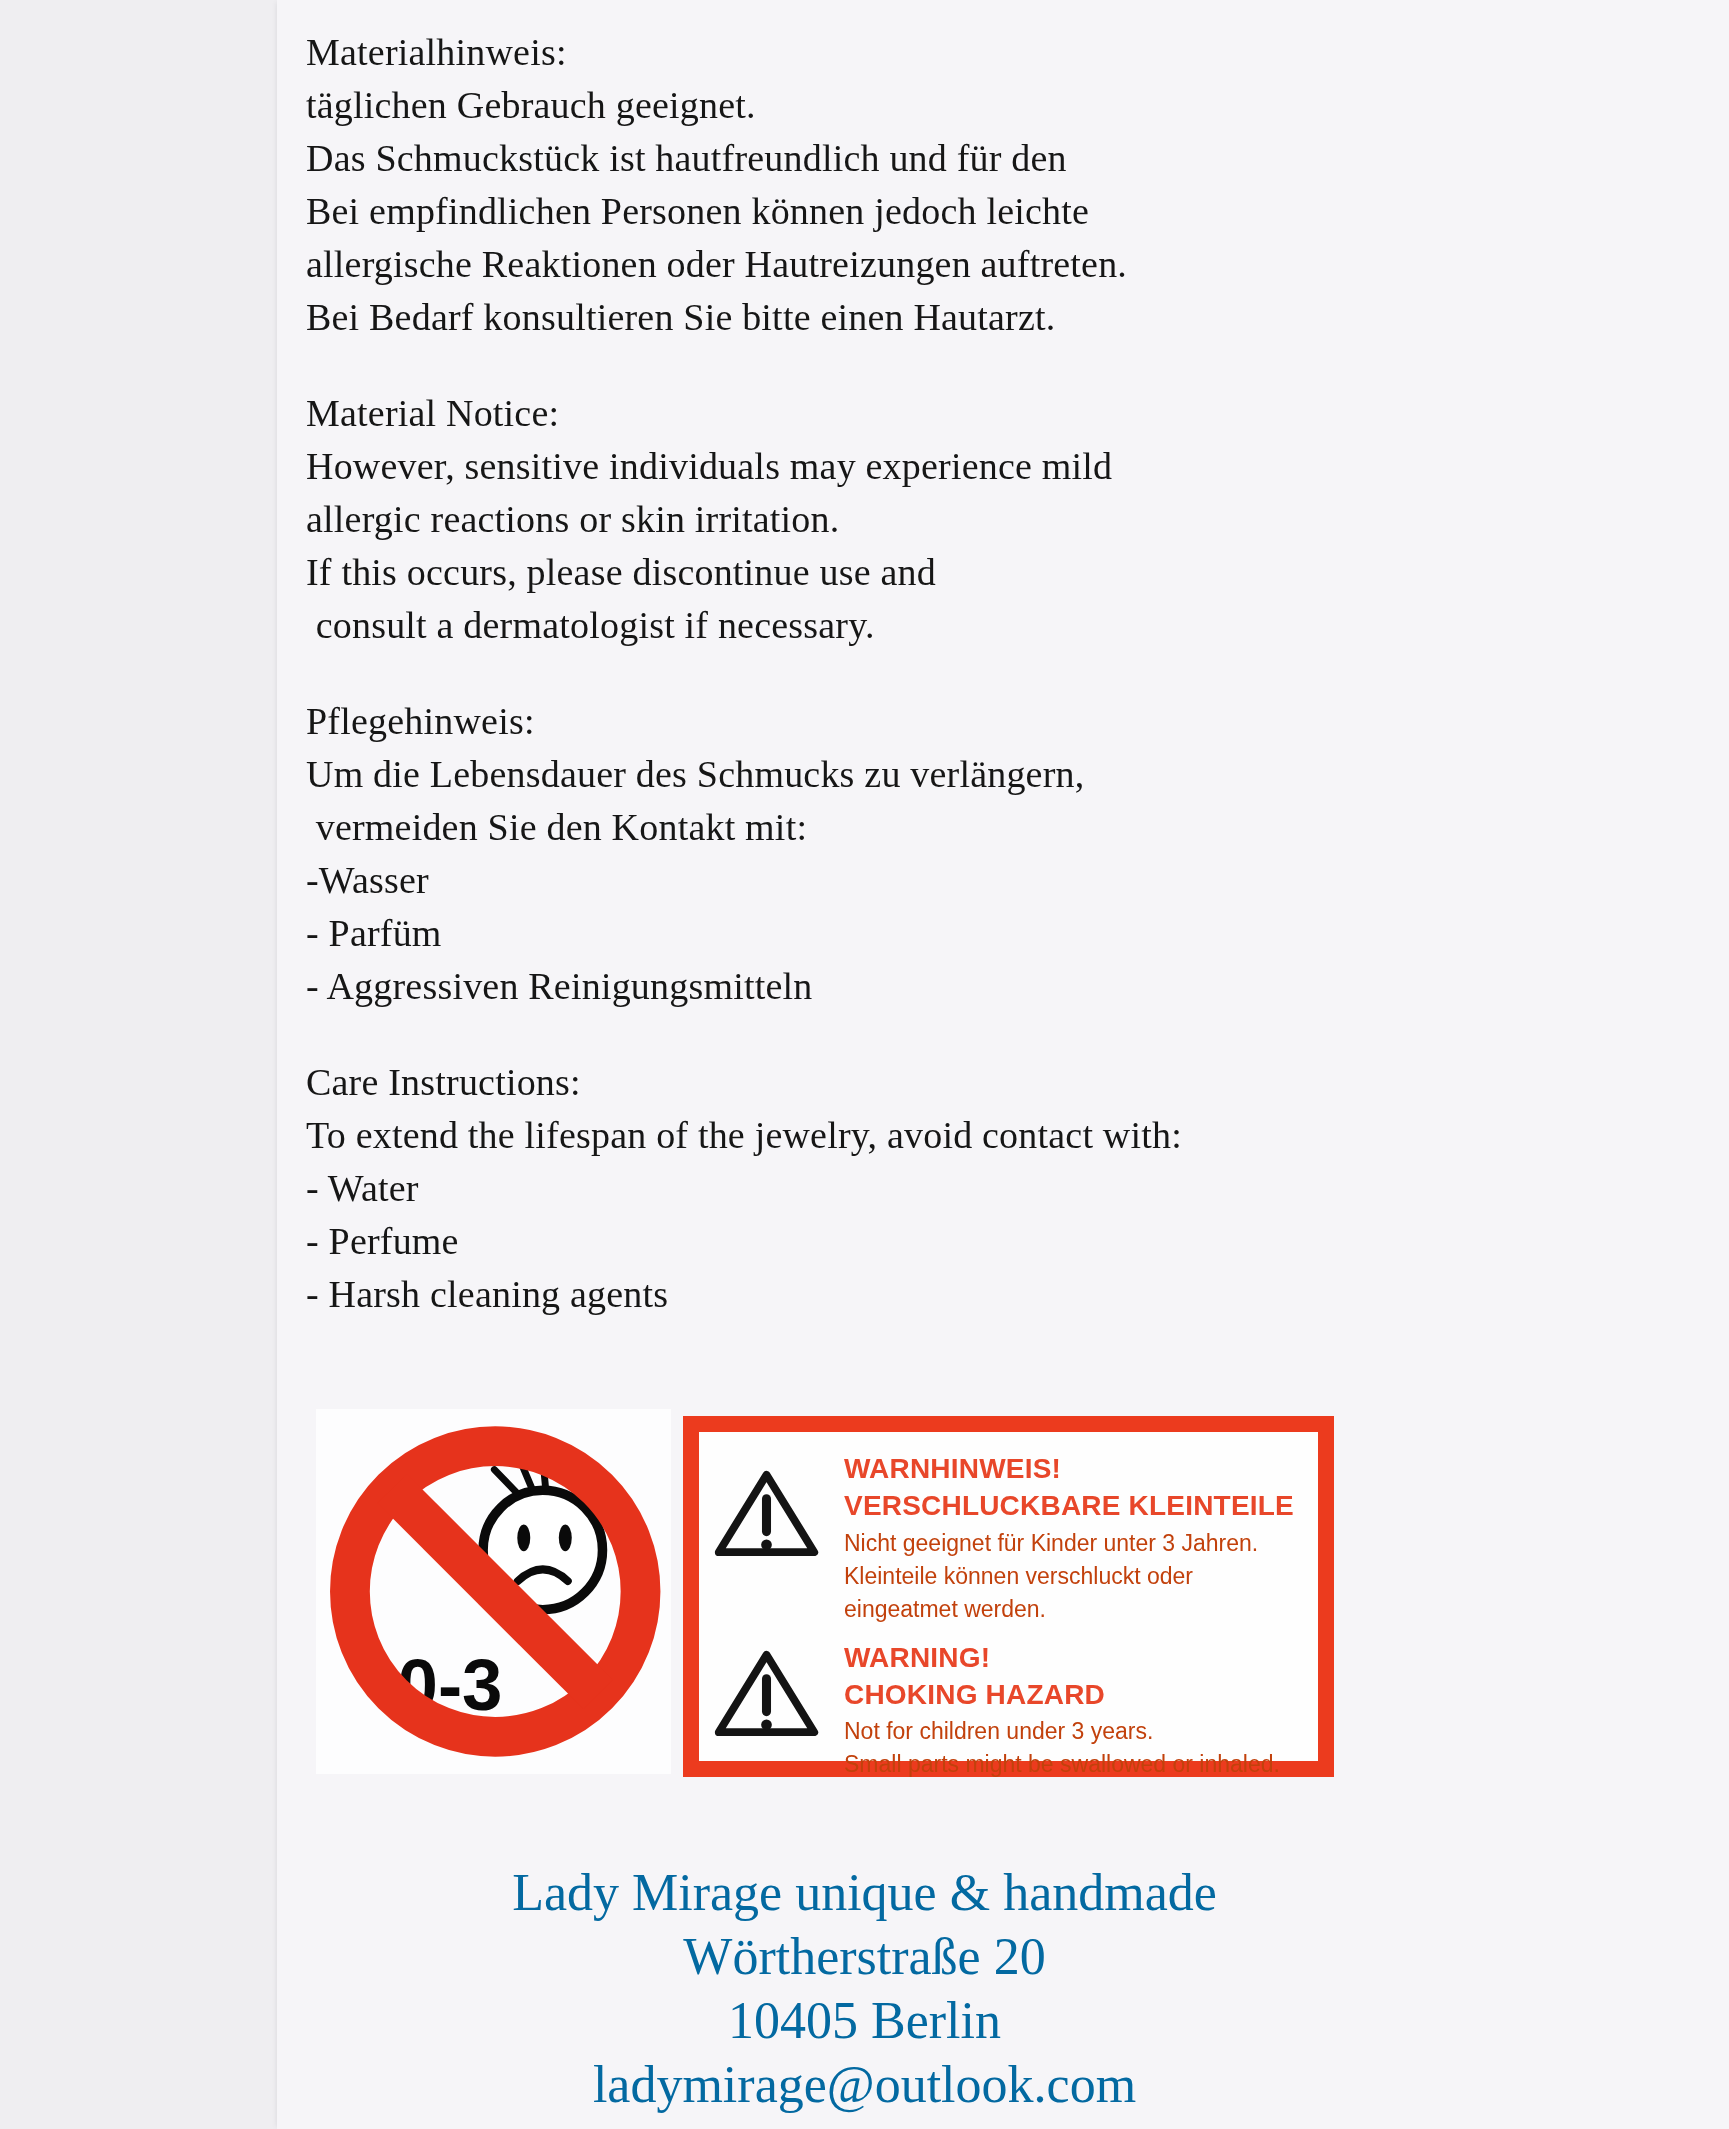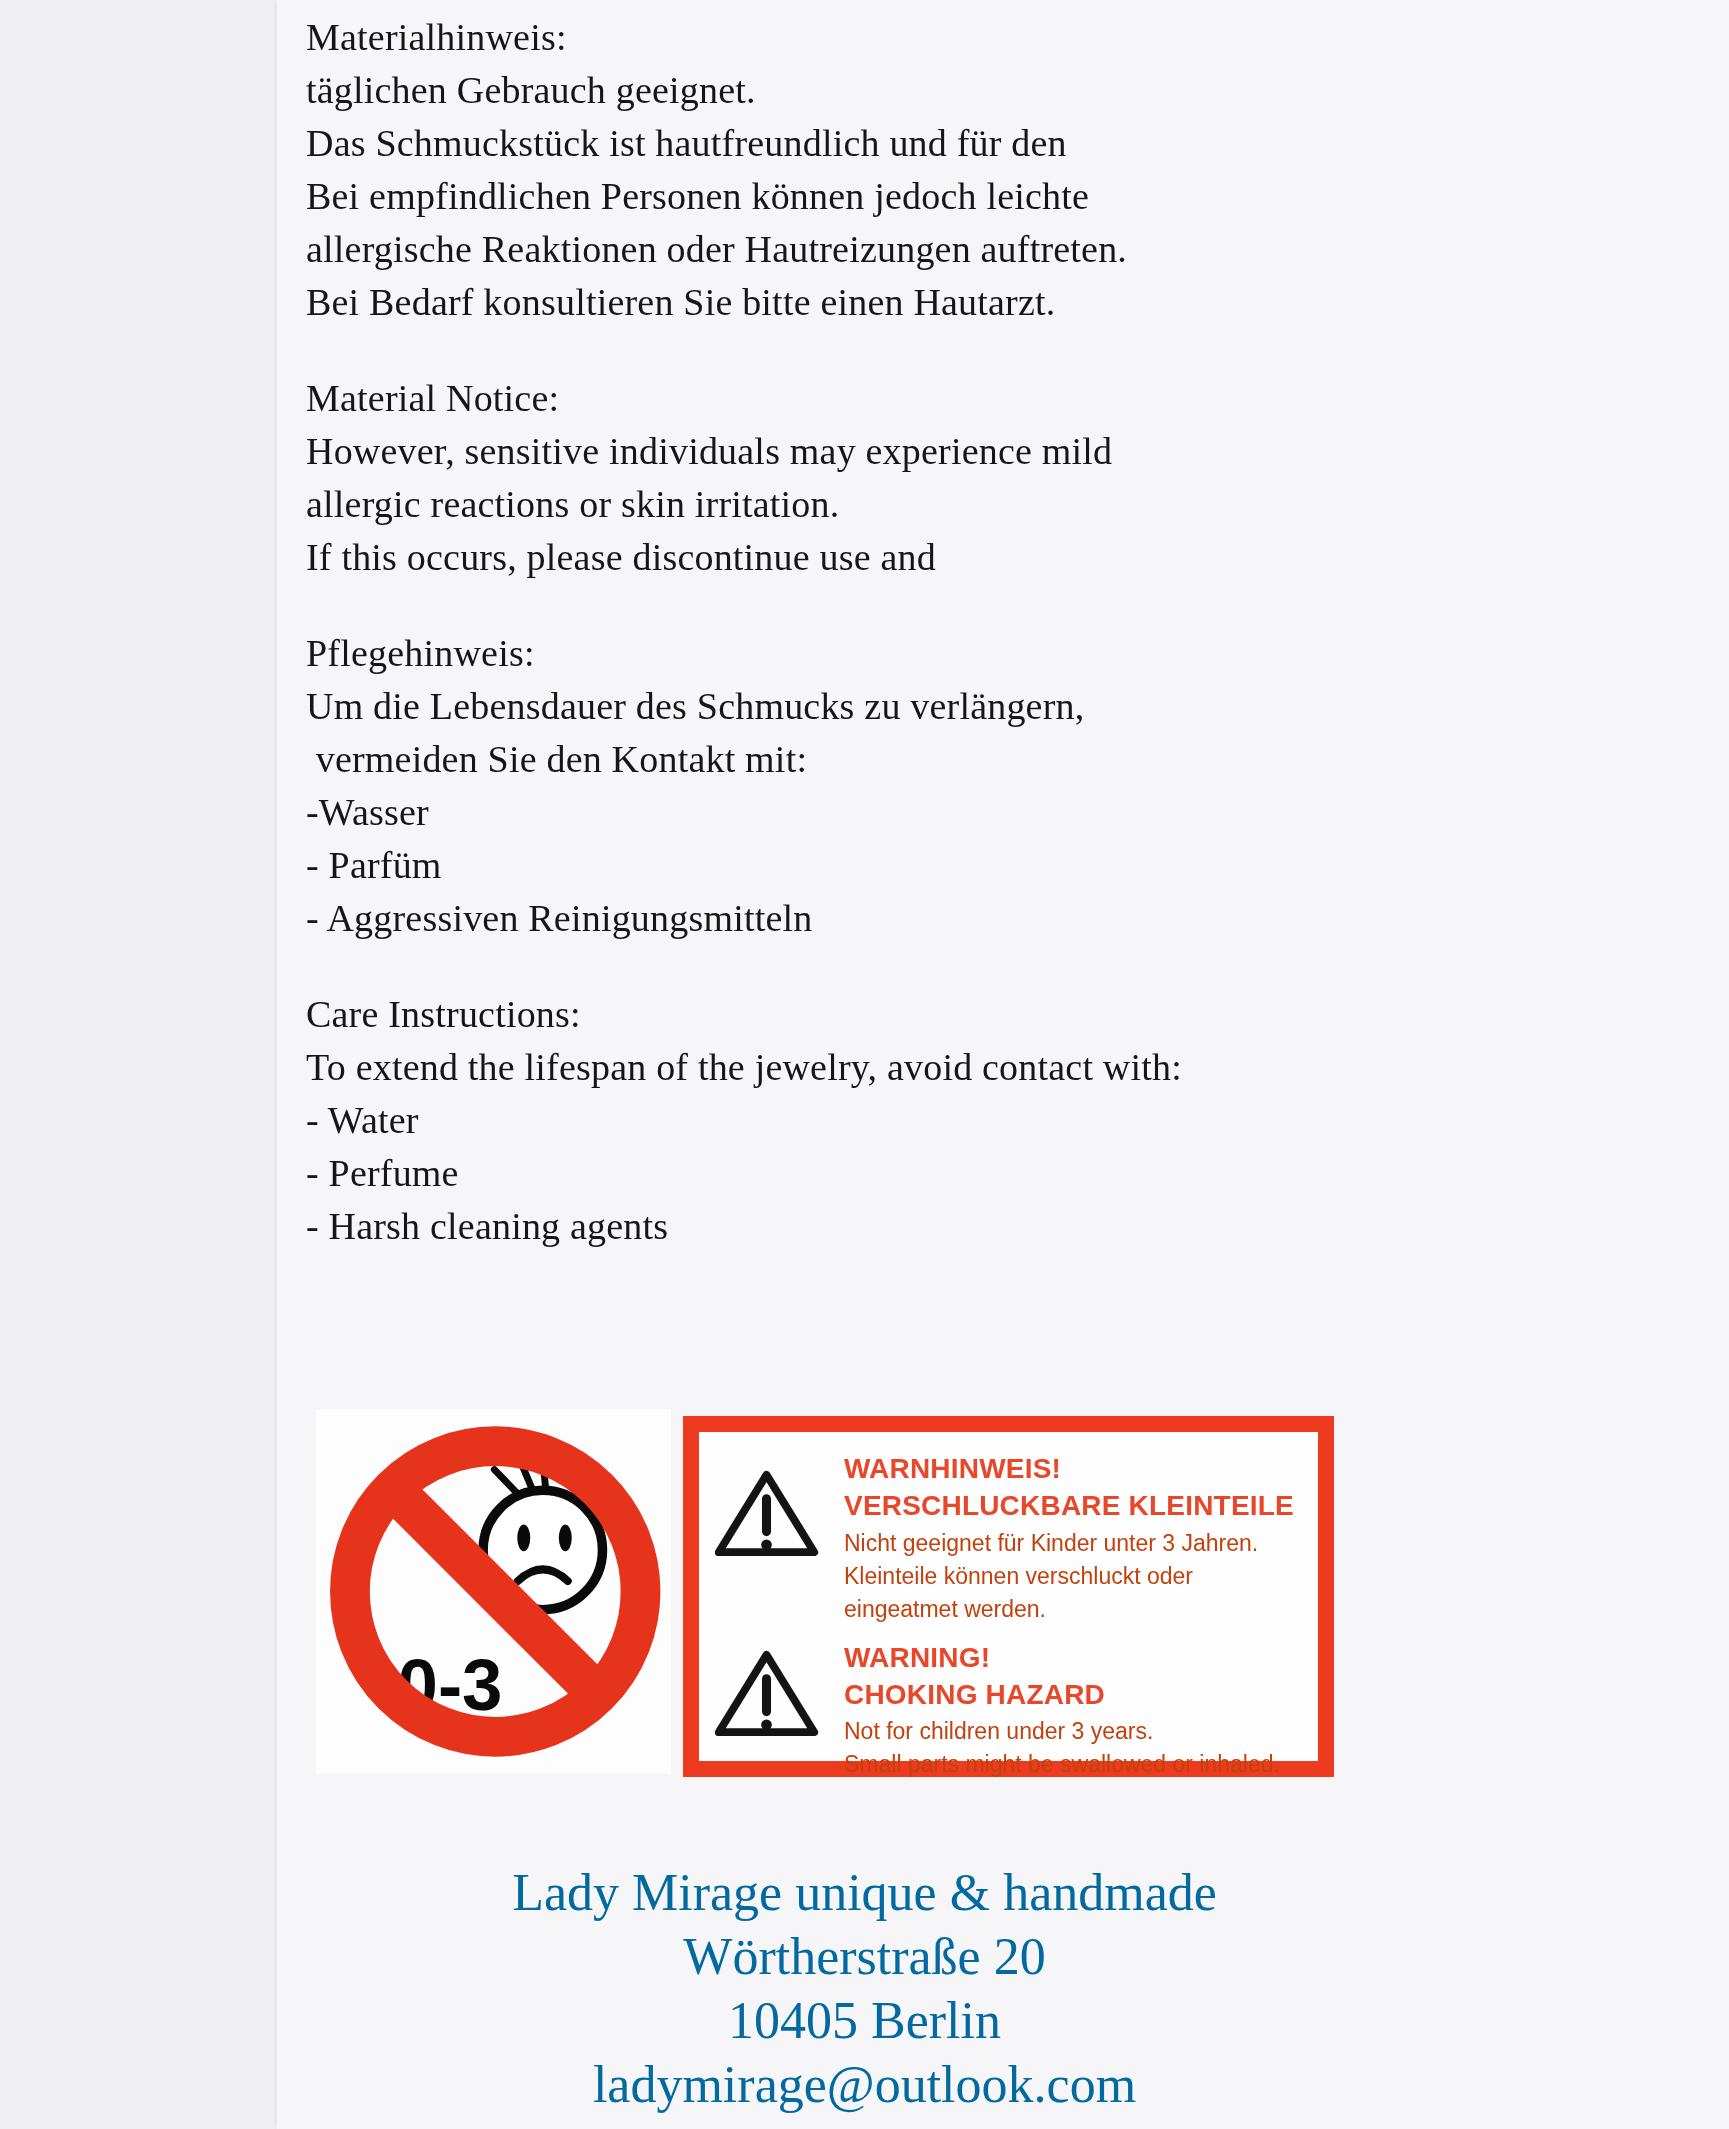--- a/index.html
+++ b/index.html
@@ -11,21 +11,21 @@
     overflow:hidden;
     font-family:"Liberation Serif", serif;
   }
   .paper{
     position:absolute;left:277px;top:0;width:1453px;height:2130px;
     background:#f6f5f8;
     box-shadow:-2.6px 0 5.2px -2.6px rgba(90,85,100,0.15);
   }
   
   .body-text{
-    position:absolute;left:306px;top:11px;width:1211px;
+    position:absolute;left:306px;top:26px;width:1211px;
     font-size:38px;line-height:53px;color:#161616;
     letter-spacing:0.2px;
   }
   .para{margin:0 0 43px 0;}
   .para .line{white-space:pre;}
   
   .age-sign{
     position:absolute;left:316px;top:1409px;width:355px;height:365px;
     background:#fdfdfe;
   }
@@ -67,20 +67,21 @@
         <div class="line">Das Schmuckstück ist hautfreundlich und für den</div>
         <div class="line">Bei empfindlichen Personen können jedoch leichte</div>
         <div class="line">allergische Reaktionen oder Hautreizungen auftreten.</div>
         <div class="line">Bei Bedarf konsultieren Sie bitte einen Hautarzt.</div>
       </div>
     <div class="para">
         <div class="line">Material Notice:</div>
         <div class="line">However, sensitive individuals may experience mild</div>
         <div class="line">allergic reactions or skin irritation.</div>
         <div class="line">If this occurs, please discontinue use and</div>
+        <div class="line"> consult a dermatologist if necessary.</div>
       </div>
     <div class="para">
         <div class="line">Pflegehinweis:</div>
         <div class="line">Um die Lebensdauer des Schmucks zu verlängern,</div>
         <div class="line"> vermeiden Sie den Kontakt mit:</div>
         <div class="line">-Wasser</div>
         <div class="line">- Parfüm</div>
         <div class="line">- Aggressiven Reinigungsmitteln</div>
       </div>
     <div class="para">

